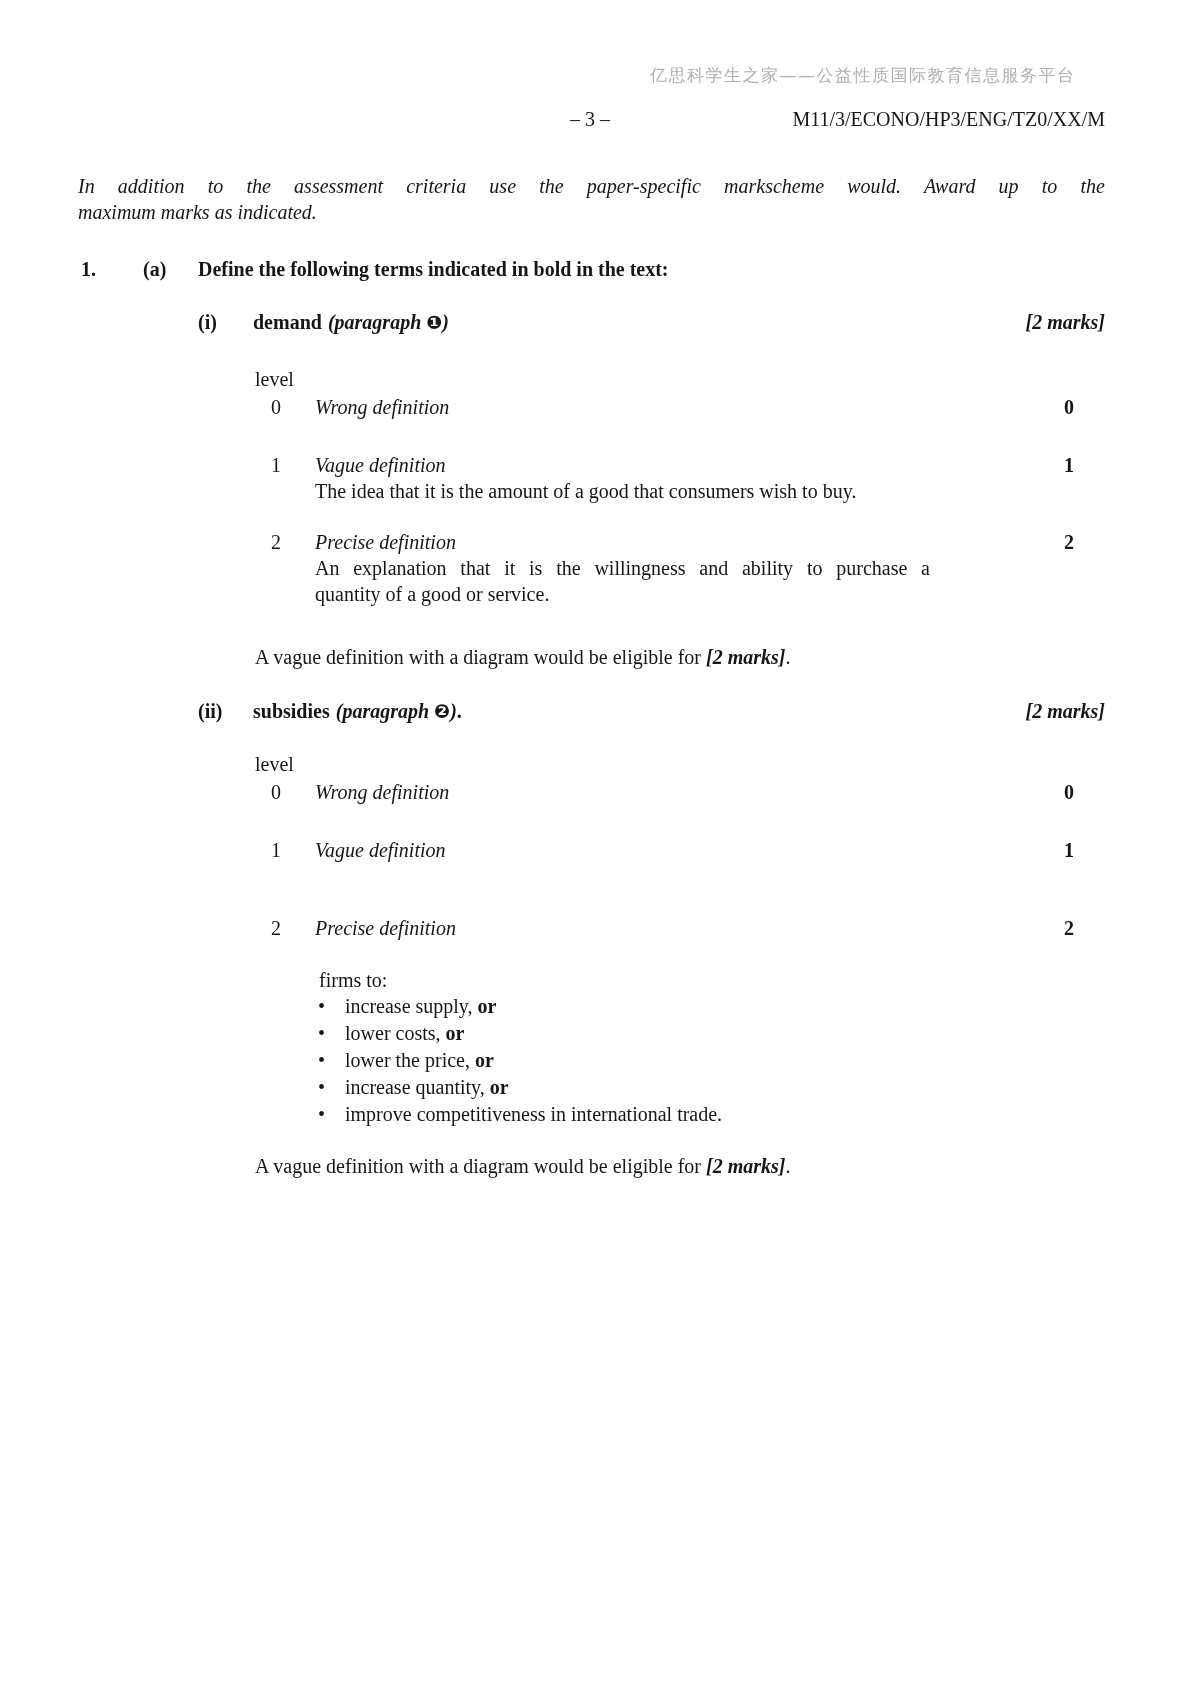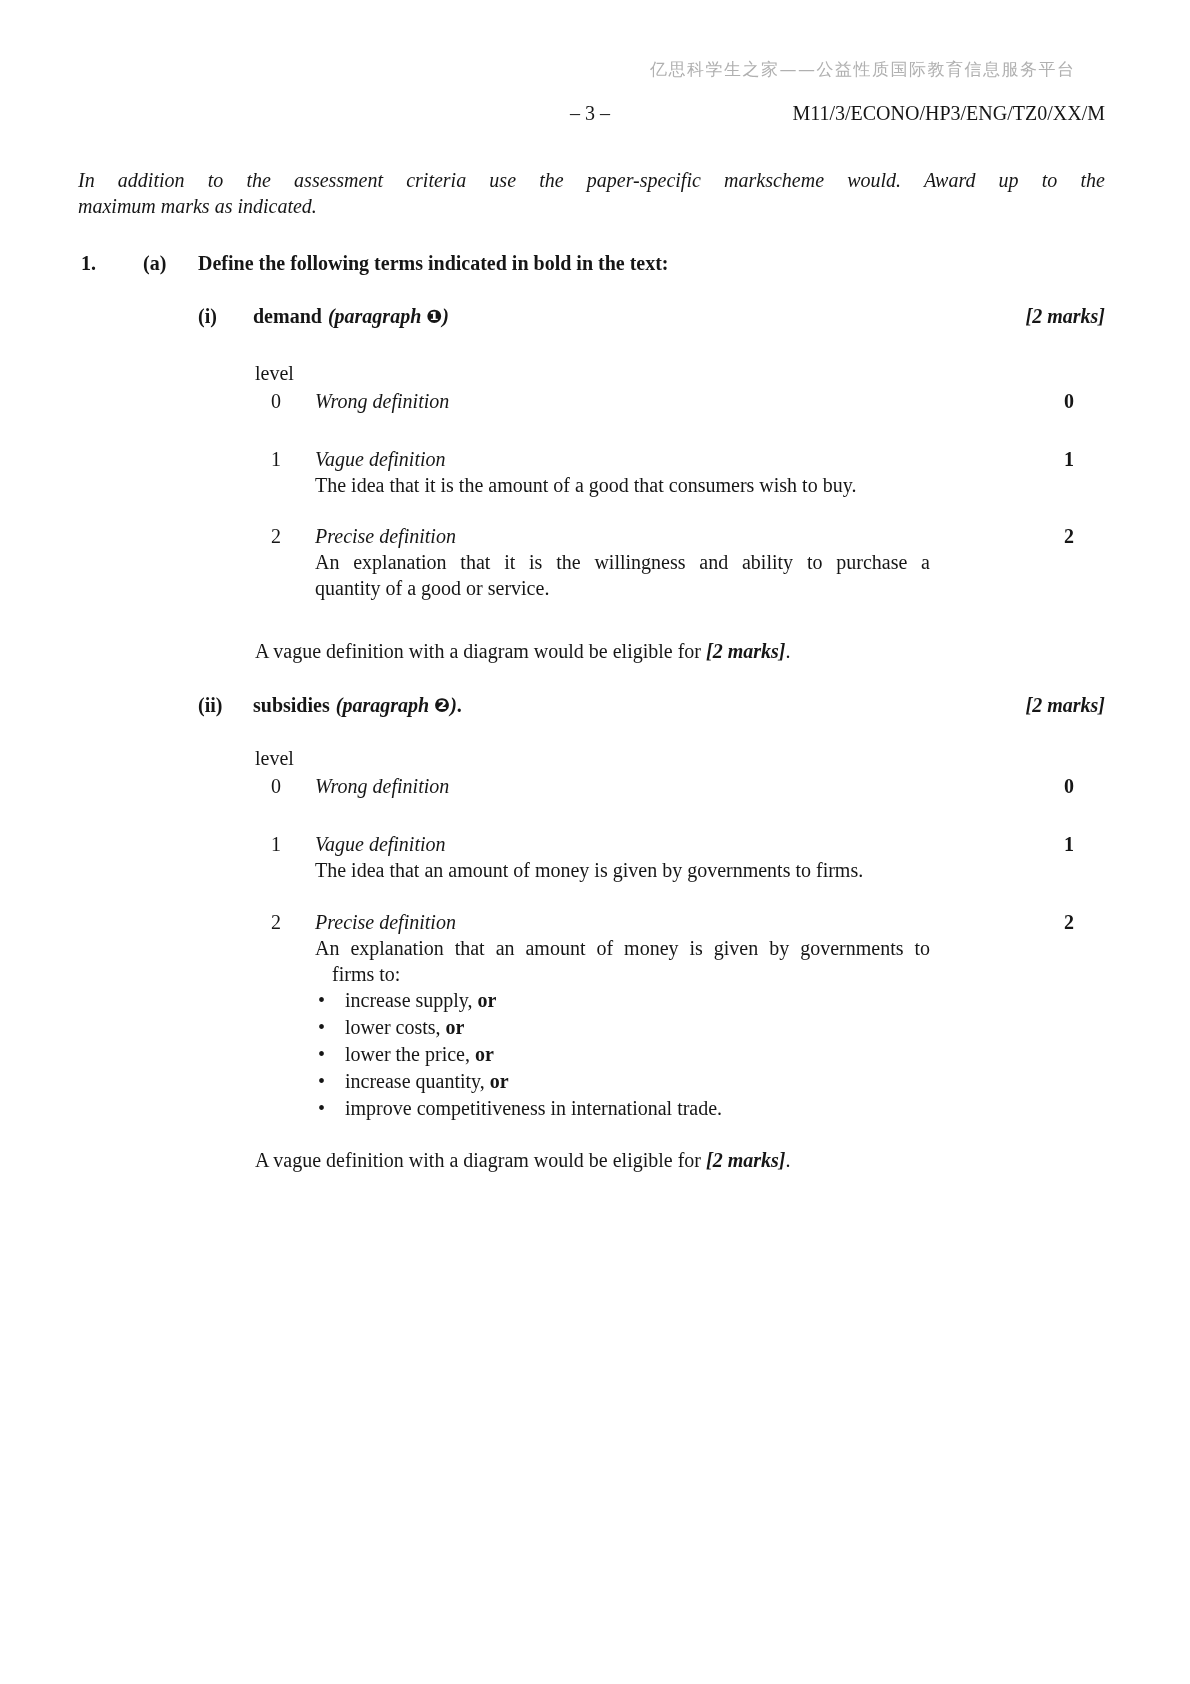--- a/index.html
+++ b/index.html
@@ -1,19 +1,19 @@
 <!DOCTYPE html>
 <html><head>
 <meta charset="utf-8">
 <style>
   html,body{margin:0;padding:0;background:#ffffff;}
   .page{
     position:relative;
     width:1190px;height:1480px;
-    margin:8px auto;
+    margin:14px auto;
     background:#ffffff;
     font-family:"Liberation Serif","DejaVu Serif",serif;
     color:#161616;
   }
   .line{
     position:absolute;
     white-space:nowrap;
     font-size:20px;
     line-height:26px;
   }
@@ -90,27 +90,25 @@
 
   <div class="line" style="left:255px;top:737px;">level</div>
 
   <div class="line" style="left:264px;top:765px;width:24px;text-align:center;">0</div>
   <div class="line it" style="left:315px;top:765px;">Wrong definition</div>
   <div class="line markcol" style="top:765px;">0</div>
 
   <div class="line" style="left:264px;top:823px;width:24px;text-align:center;">1</div>
   <div class="line it" style="left:315px;top:823px;">Vague definition</div>
   <div class="line markcol" style="top:823px;">1</div>
-  <div class="line" style="left:315px;top:849px;">The idea that an amount of money is given by governments to firms.</div>
 
   <div class="line" style="left:264px;top:901px;width:24px;text-align:center;">2</div>
   <div class="line it" style="left:315px;top:901px;">Precise definition</div>
   <div class="line markcol" style="top:901px;">2</div>
-  <div class="line jline" style="left:315px;top:927px;width:615px;">An explanation that an amount of money is given by governments to</div>
-  <div class="line" style="left:332px;top:953px;">firms to:</div>
+  <div class="line" style="left:319px;top:953px;">firms to:</div>
 
   <div class="line" style="left:318px;top:979px;">
     <span class="bullet-dot">•</span><span>increase supply, </span><span class="b">or</span>
   </div>
   <div class="line" style="left:318px;top:1006px;">
     <span class="bullet-dot">•</span><span>lower costs, </span><span class="b">or</span>
   </div>
   <div class="line" style="left:318px;top:1033px;">
     <span class="bullet-dot">•</span><span>lower the price, </span><span class="b">or</span>
   </div>

